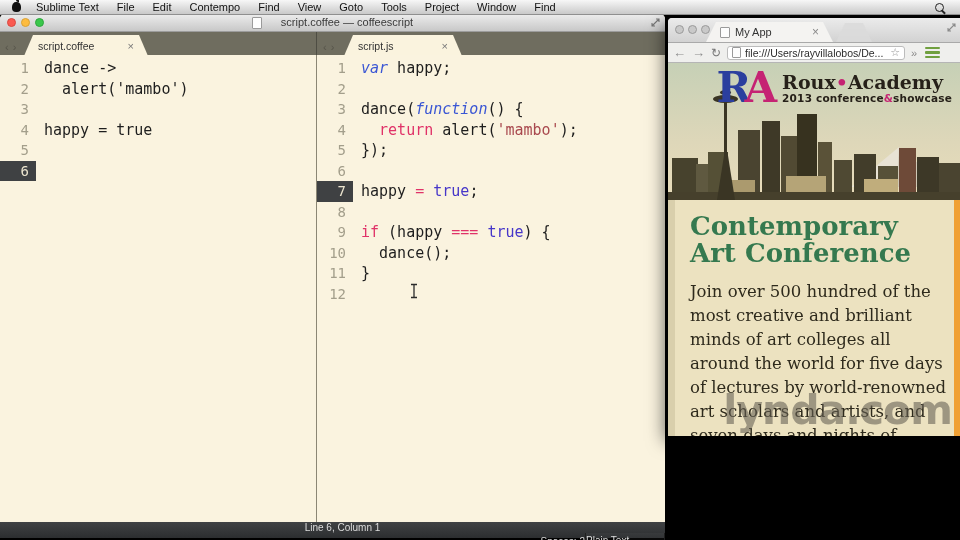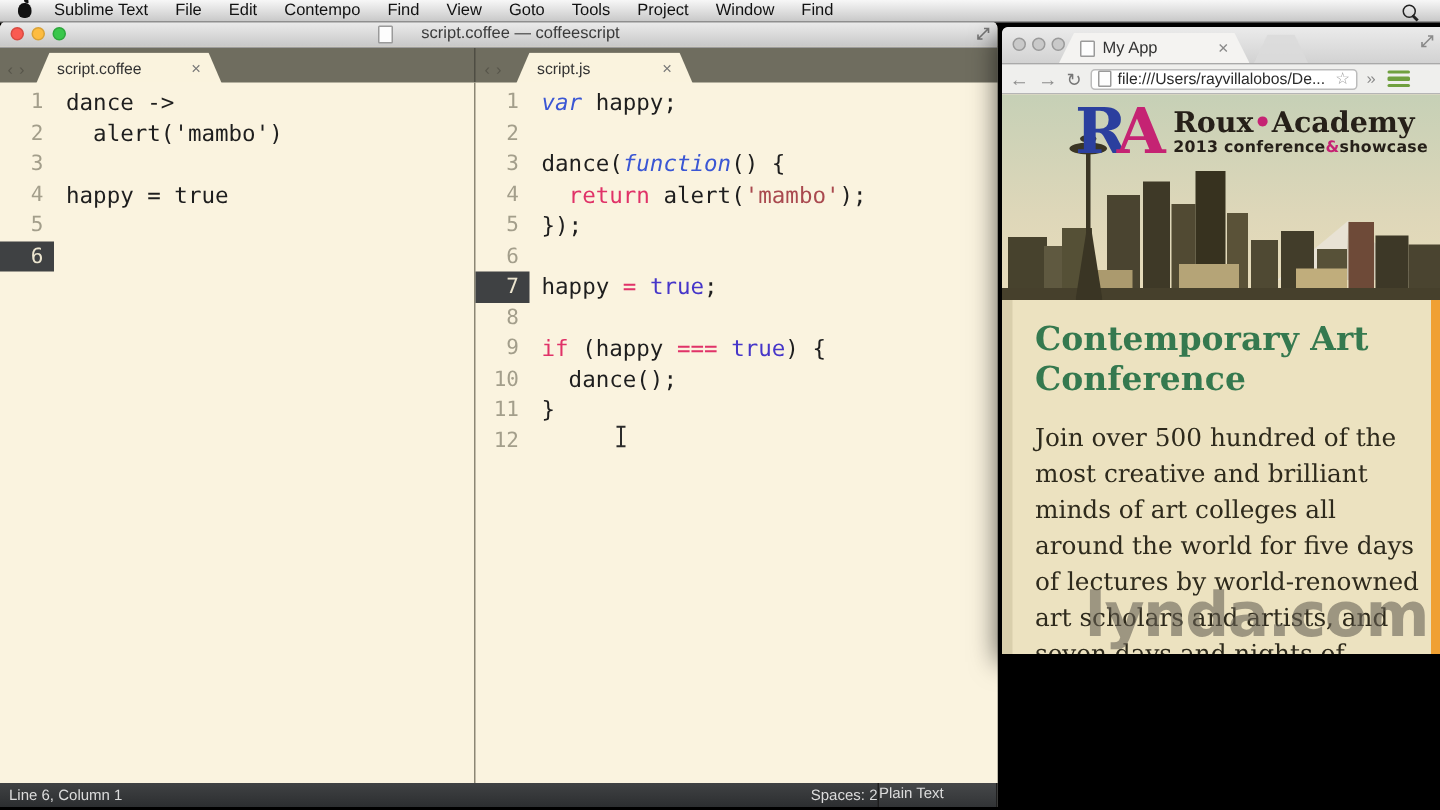--- a/index.html
+++ b/index.html
@@ -51,21 +51,21 @@
   .gut{flex:none;width:29px;padding-right:7px;text-align:right;color:#a39e8b;font-size:14px;}
   .gut.act{background:#3f4143;color:#ece5cf;}
   .code{padding-left:8px;white-space:pre;}
   .tk-d{color:#1e1e1e;}
   .tk-k{color:#3a56d4;font-style:italic;}
   .tk-r{color:#e03268;}
   .tk-s{color:#a9494f;}
   .tk-b{color:#4636c9;}
 
   .statusbar{position:absolute;left:0;right:0;bottom:0;height:16px;background:linear-gradient(#404244,#2c2e30);
-    color:#dcdcdc;font-size:10px;display:flex;align-items:center;padding:0 0 0 6px;box-sizing:border-box;}
+    color:#dcdcdc;font-size:10px;display:flex;align-items:center;padding:0 0 0 20px;box-sizing:border-box;flex-direction:column;}
   .statusbar .right{margin-left:auto;display:flex;align-items:center;height:100%;}
   .statusbar .spaces{}
   .statusbar .syntax{width:78px;text-align:left;border-left:1px solid #1e1e1e;border-right:1px solid #1e1e1e;
     height:100%;line-height:16px;background:rgba(255,255,255,0.03);}
 
   
   .ibeam{position:absolute;left:409px;top:283px;z-index:60;}
 
   
   .win-browser{position:absolute;left:668px;top:18px;width:292px;height:418px;border-radius:4px 0 0 0;
@@ -119,21 +119,21 @@
   .ra-a{color:#c52373;margin-left:-7px;}
   .logotext{margin:4px 0 0 5px;}
   .brand{font-family:"DejaVu Serif",serif;font-weight:bold;font-size:19px;line-height:20px;color:#262019;white-space:nowrap;}
   .branddot{color:#c52373;}
   .tagline{font-family:"DejaVu Sans",sans-serif;font-weight:bold;font-size:10.5px;color:#262019;letter-spacing:.2px;white-space:nowrap;}
   .tagamp{color:#c52373;}
 
   .pcontent{position:absolute;left:0;right:0;top:137px;bottom:0;padding:13px 20px 0 22px;box-sizing:border-box;}
   .strip-left{position:absolute;left:0;top:137px;bottom:0;width:7px;background:rgba(85,70,30,.12);}
   .strip-orange{position:absolute;right:0;top:137px;bottom:0;width:6px;background:#f0a033;}
-  .pheading{font-family:"DejaVu Serif",serif;font-weight:bold;font-size:22px;line-height:27px;color:#35794f;margin:0;width:240px;}
+  .pheading{font-family:"DejaVu Serif",serif;font-weight:bold;font-size:26px;line-height:27px;color:#35794f;margin:0;width:240px;}
   .pbody{font-family:"DejaVu Serif",serif;font-size:16.5px;line-height:24px;color:#2e2a1c;margin:13px 0 0;width:262px;}
 
   .watermark{position:absolute;right:8px;bottom:2px;font-family:"DejaVu Sans",sans-serif;font-weight:bold;
     font-size:41px;letter-spacing:-1px;color:rgba(100,94,82,.58);z-index:30;}
 </style>
 </head>
 <body>
 
 <div class="menubar">
   <span class="apple"></span>

